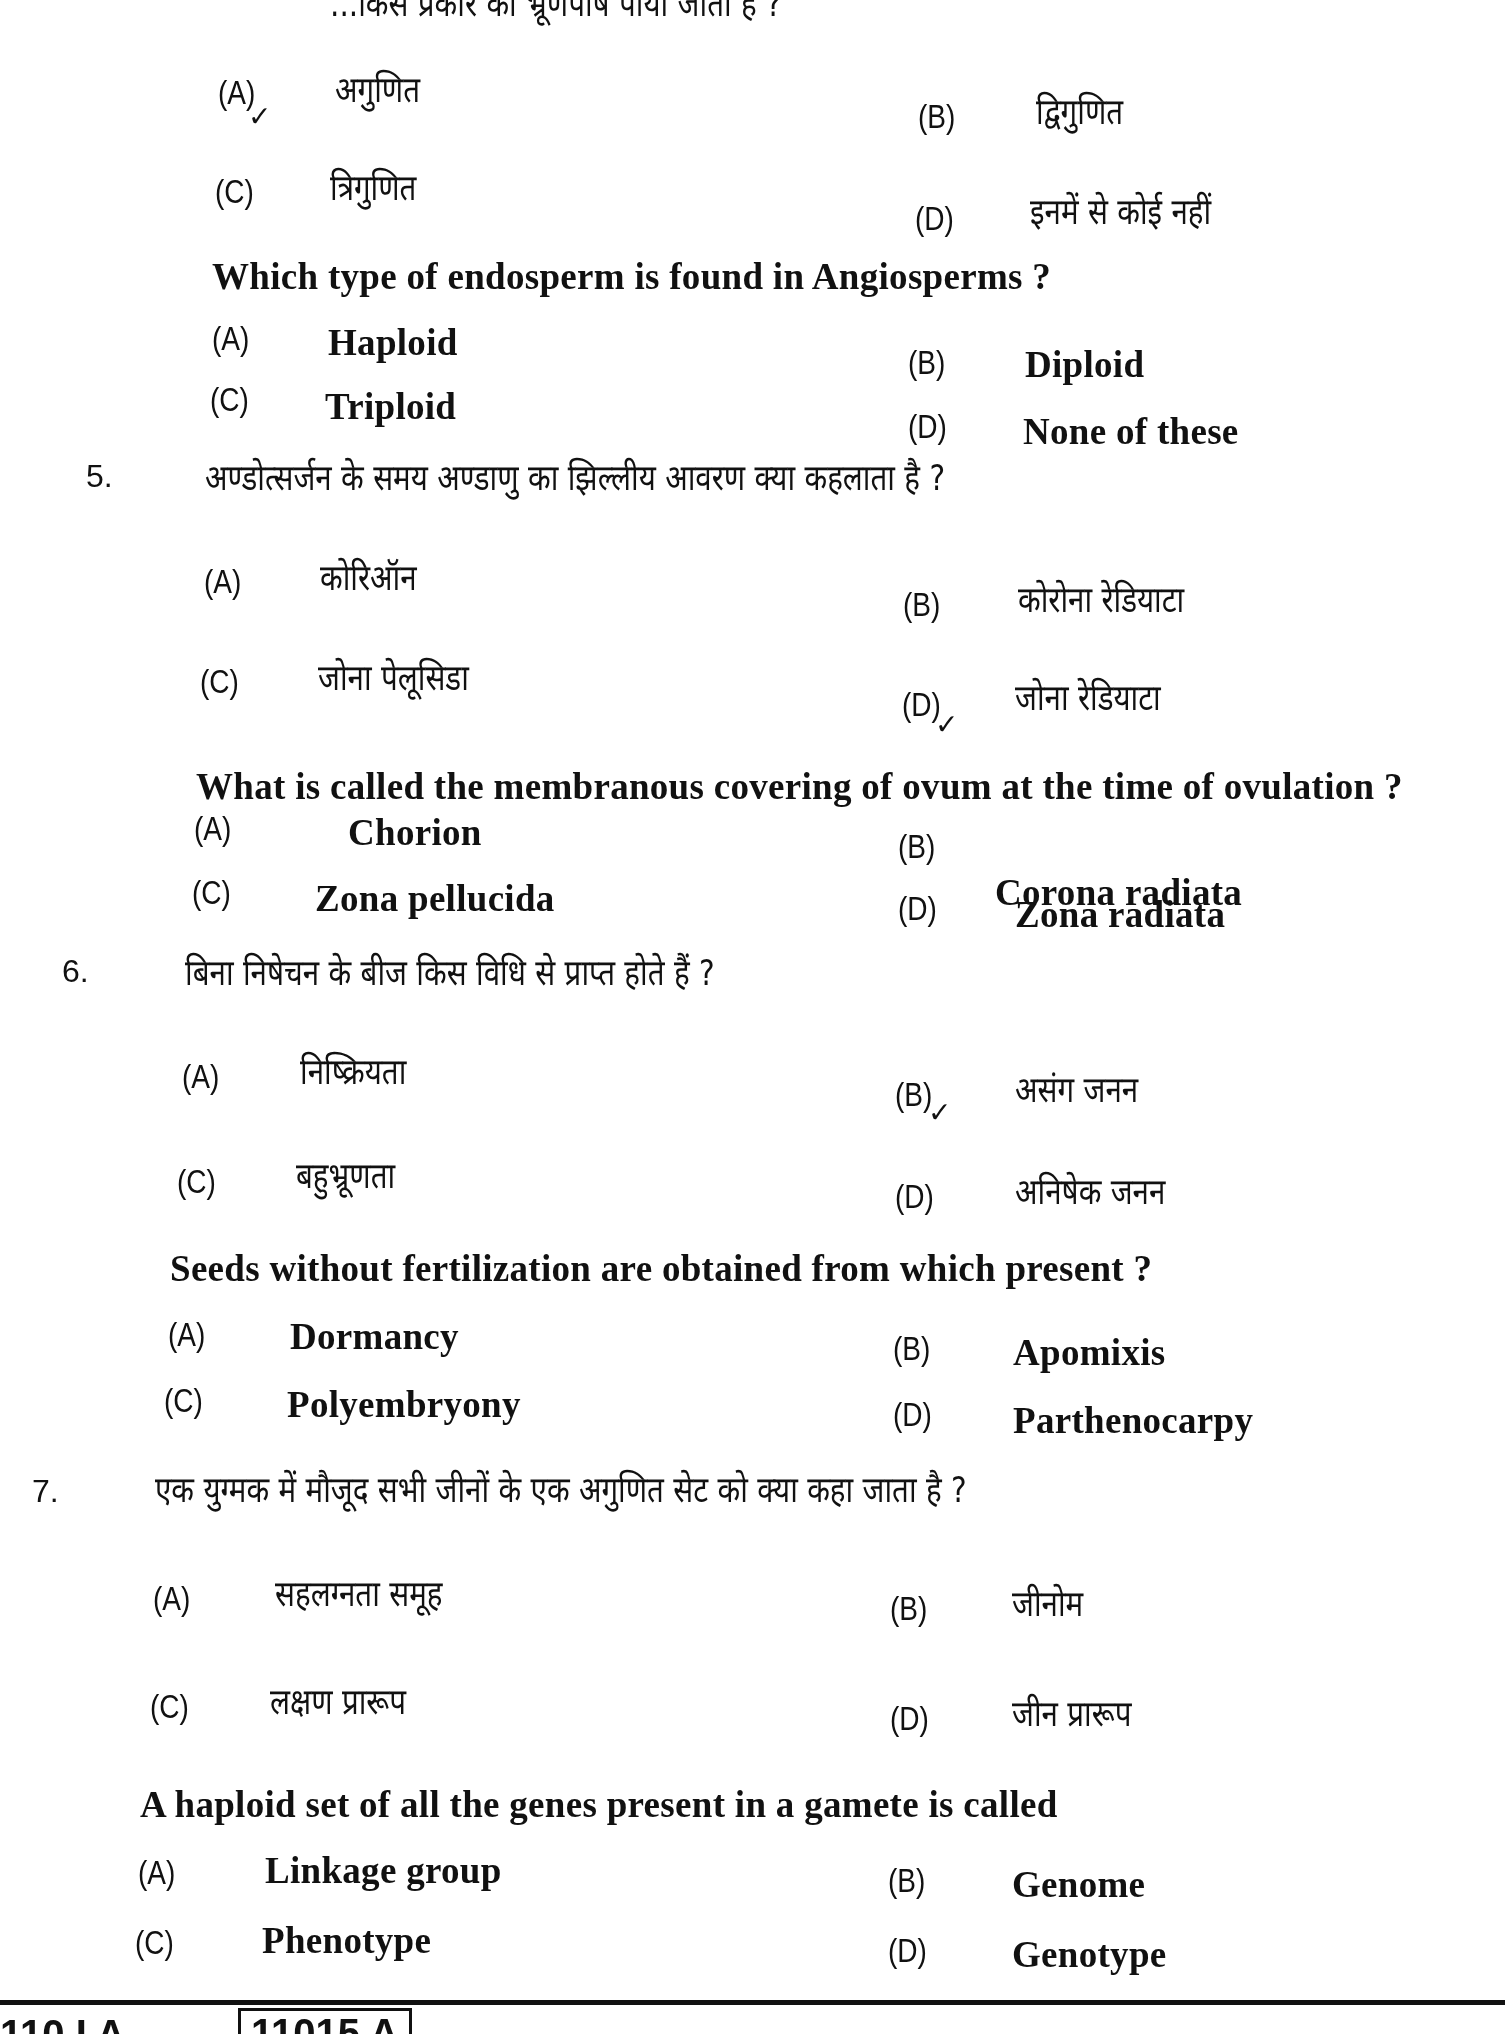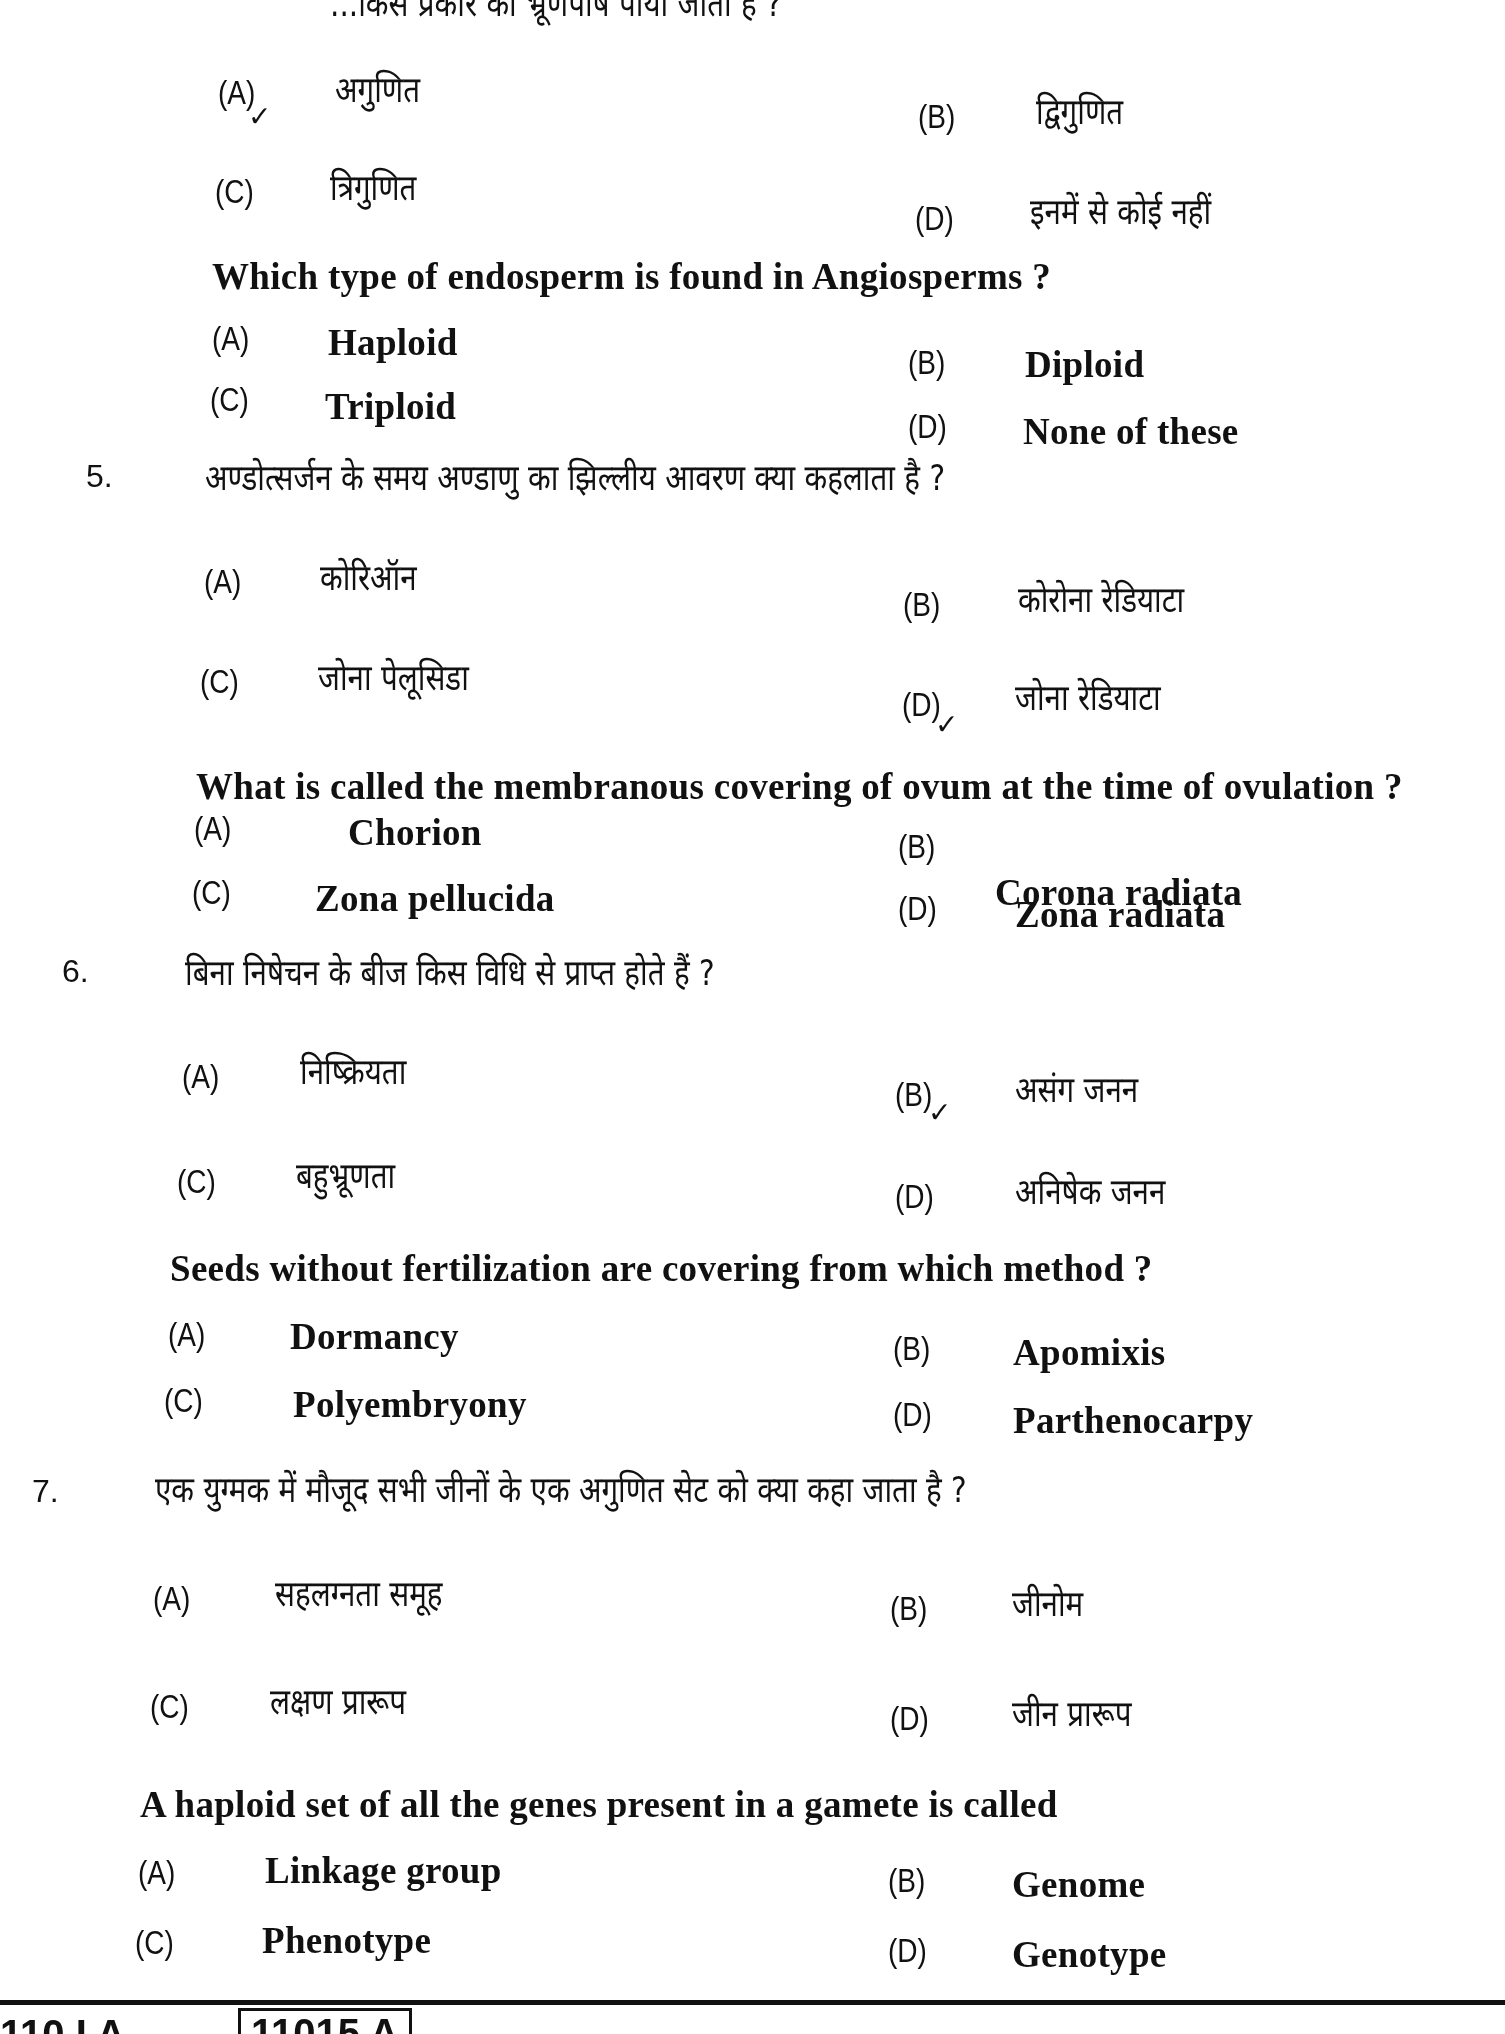--- a/index.html
+++ b/index.html
@@ -70,27 +70,27 @@
   <div class="t hi" style="left:185px;top:955px;">बिना निषेचन के बीज किस विधि से प्राप्त होते हैं ?</div>
   <div class="t lbl" style="left:182px;top:1060px;">(A)</div>
   <div class="t hi" style="left:300px;top:1054px;">निष्क्रियता</div>
   <div class="t lbl" style="left:895px;top:1078px;">(B)</div>
   <div class="t hi" style="left:1015px;top:1072px;">असंग जनन</div>
   <div class="t lbl" style="left:177px;top:1165px;">(C)</div>
   <div class="t hi" style="left:296px;top:1158px;">बहुभ्रूणता</div>
   <div class="t lbl" style="left:895px;top:1180px;">(D)</div>
   <div class="t hi" style="left:1015px;top:1174px;">अनिषेक जनन</div>
 
-  <div class="t en" style="left:170px;top:1250px;">Seeds without fertilization are covering from which method ?</div>
+  <div class="t en" style="left:170px;top:1250px;">Seeds without fertilization are obtained from which present ?</div>
   <div class="t lbl" style="left:168px;top:1318px;">(A)</div>
   <div class="t en" style="left:290px;top:1318px;">Dormancy</div>
   <div class="t lbl" style="left:893px;top:1332px;">(B)</div>
   <div class="t en" style="left:1013px;top:1334px;">Apomixis</div>
   <div class="t lbl" style="left:164px;top:1384px;">(C)</div>
-  <div class="t en" style="left:293px;top:1386px;">Polyembryony</div>
+  <div class="t en" style="left:287px;top:1386px;">Polyembryony</div>
   <div class="t lbl" style="left:893px;top:1398px;">(D)</div>
   <div class="t en" style="left:1013px;top:1402px;">Parthenocarpy</div>
 </div>
 
 <div>
   <div class="t num" style="left:32px;top:1475px;">7.</div>
   <div class="t hi" style="left:155px;top:1472px;">एक युग्मक में मौजूद सभी जीनों के एक अगुणित सेट को क्या कहा जाता है ?</div>
   <div class="t lbl" style="left:153px;top:1582px;">(A)</div>
   <div class="t hi" style="left:275px;top:1576px;">सहलग्नता समूह</div>
   <div class="t lbl" style="left:890px;top:1592px;">(B)</div>

